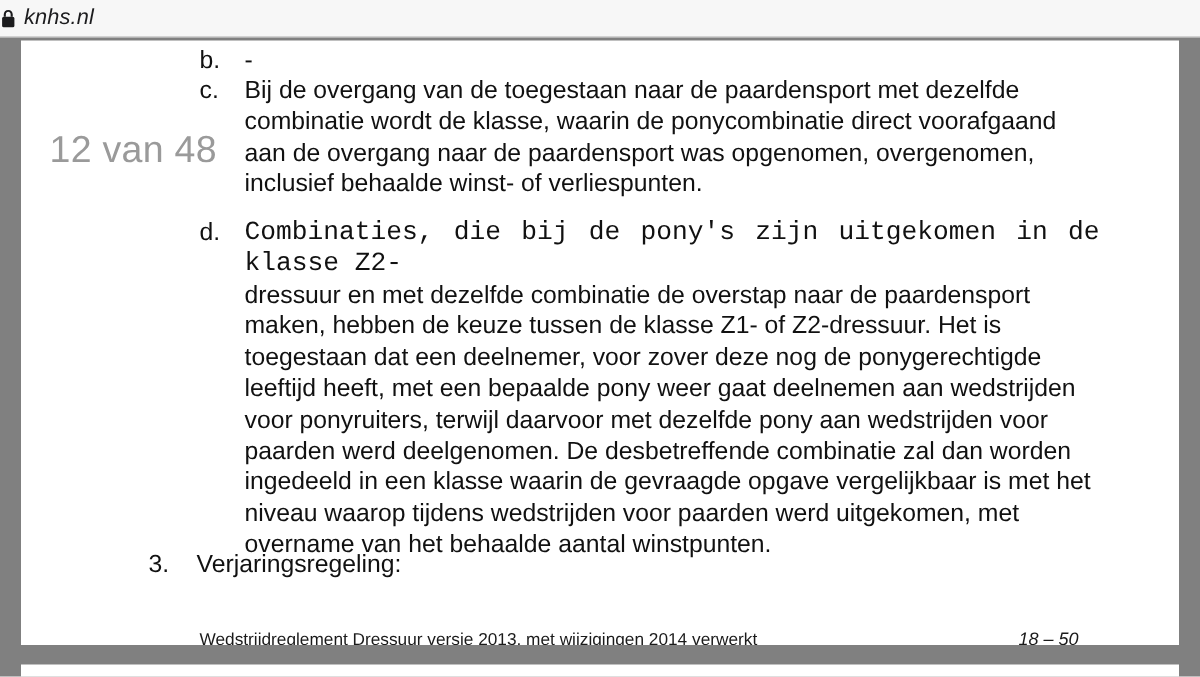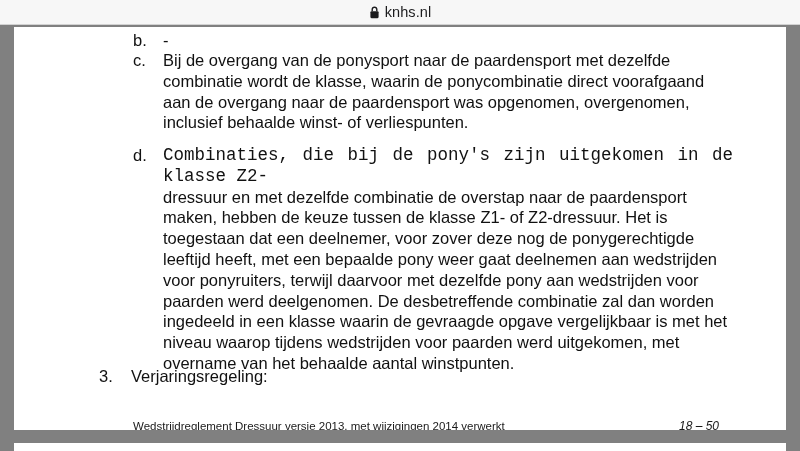--- a/index.html
+++ b/index.html
@@ -19,22 +19,22 @@
   
   .browser-bar {
     position: absolute;
     top: 0; left: 0;
     width: 800px;
     height: 25px;
     background: #f7f7f7;
     border-bottom: 1px solid #d2d2d2;
     display: flex;
     align-items: center;
-    justify-content: center;
     box-sizing: border-box;
+    font-style: italic;
   }
   .url-group {
     display: flex;
     align-items: center;
     gap: 5px;
     line-height: 1;
   }
   .lock-icon {
     display: inline-block;
     width: 11px;
@@ -165,32 +165,33 @@
         <path d="M5.5 0.6 C3.7 0.6 2.5 1.9 2.5 3.6 V5.2 H3.9 V3.6 C3.9 2.6 4.6 1.9 5.5 1.9 C6.4 1.9 7.1 2.6 7.1 3.6 V5.2 H8.5 V3.6 C8.5 1.9 7.3 0.6 5.5 0.6 Z" fill="#1c1c1e"></path>
         <rect x="1.4" y="5.2" width="8.2" height="7.0" rx="1.1" fill="#1c1c1e"></rect>
       </svg>
     </span>
     <span class="url-text">knhs.nl</span>
   </div>
 </div>
 
 <div class="viewer">
 
+  <div class="page-indicator">12 van 48</div>
 
   <div class="pdf-page">
     <div class="doc">
 
       <div class="list-item" id="item-b">
         <span class="marker">b.</span>
         <span class="body-text">-</span>
       </div>
 
       <div class="list-item" id="item-c">
         <span class="marker">c.</span>
-        <span class="body-text">Bij de overgang van de ponysport naar de paardensport met dezelfde combinatie wordt de klasse, waarin de ponycombinatie direct voorafgaand aan de overgang naar de paardensport was opgenomen, overgenomen, inclusief behaalde winst- of verliespunten.</span>
+        <span class="body-text">Bij de overgang van de toegestaan naar de paardensport met dezelfde combinatie wordt de klasse, waarin de ponycombinatie direct voorafgaand aan de overgang naar de paardensport was opgenomen, overgenomen, inclusief behaalde winst- of verliespunten.</span>
       </div>
 
       <div class="list-item" id="item-d">
         <span class="marker">d.</span>
         <span class="body-text"><span class="lead-serif">Combinaties, die bij de pony's zijn uitgekomen in de klasse Z2-</span><span>dressuur en met dezelfde combinatie de overstap naar de paardensport maken, hebben de keuze tussen de klasse Z1- of Z2-dressuur. Het is toegestaan dat een deelnemer, voor zover deze nog de ponygerechtigde leeftijd heeft, met een bepaalde pony weer gaat deelnemen aan wedstrijden voor ponyruiters, terwijl daarvoor met dezelfde pony aan wedstrijden voor paarden werd deelgenomen. De desbetreffende combinatie zal dan worden ingedeeld in een klasse waarin de gevraagde opgave vergelijkbaar is met het niveau waarop tijdens wedstrijden voor paarden werd uitgekomen, met overname van het behaalde aantal winstpunten.</span></span>
       </div>
 
       <div class="list-item" id="item-3">
         <span class="marker">3.</span>
         <span class="body-text">Verjaringsregeling:</span>

